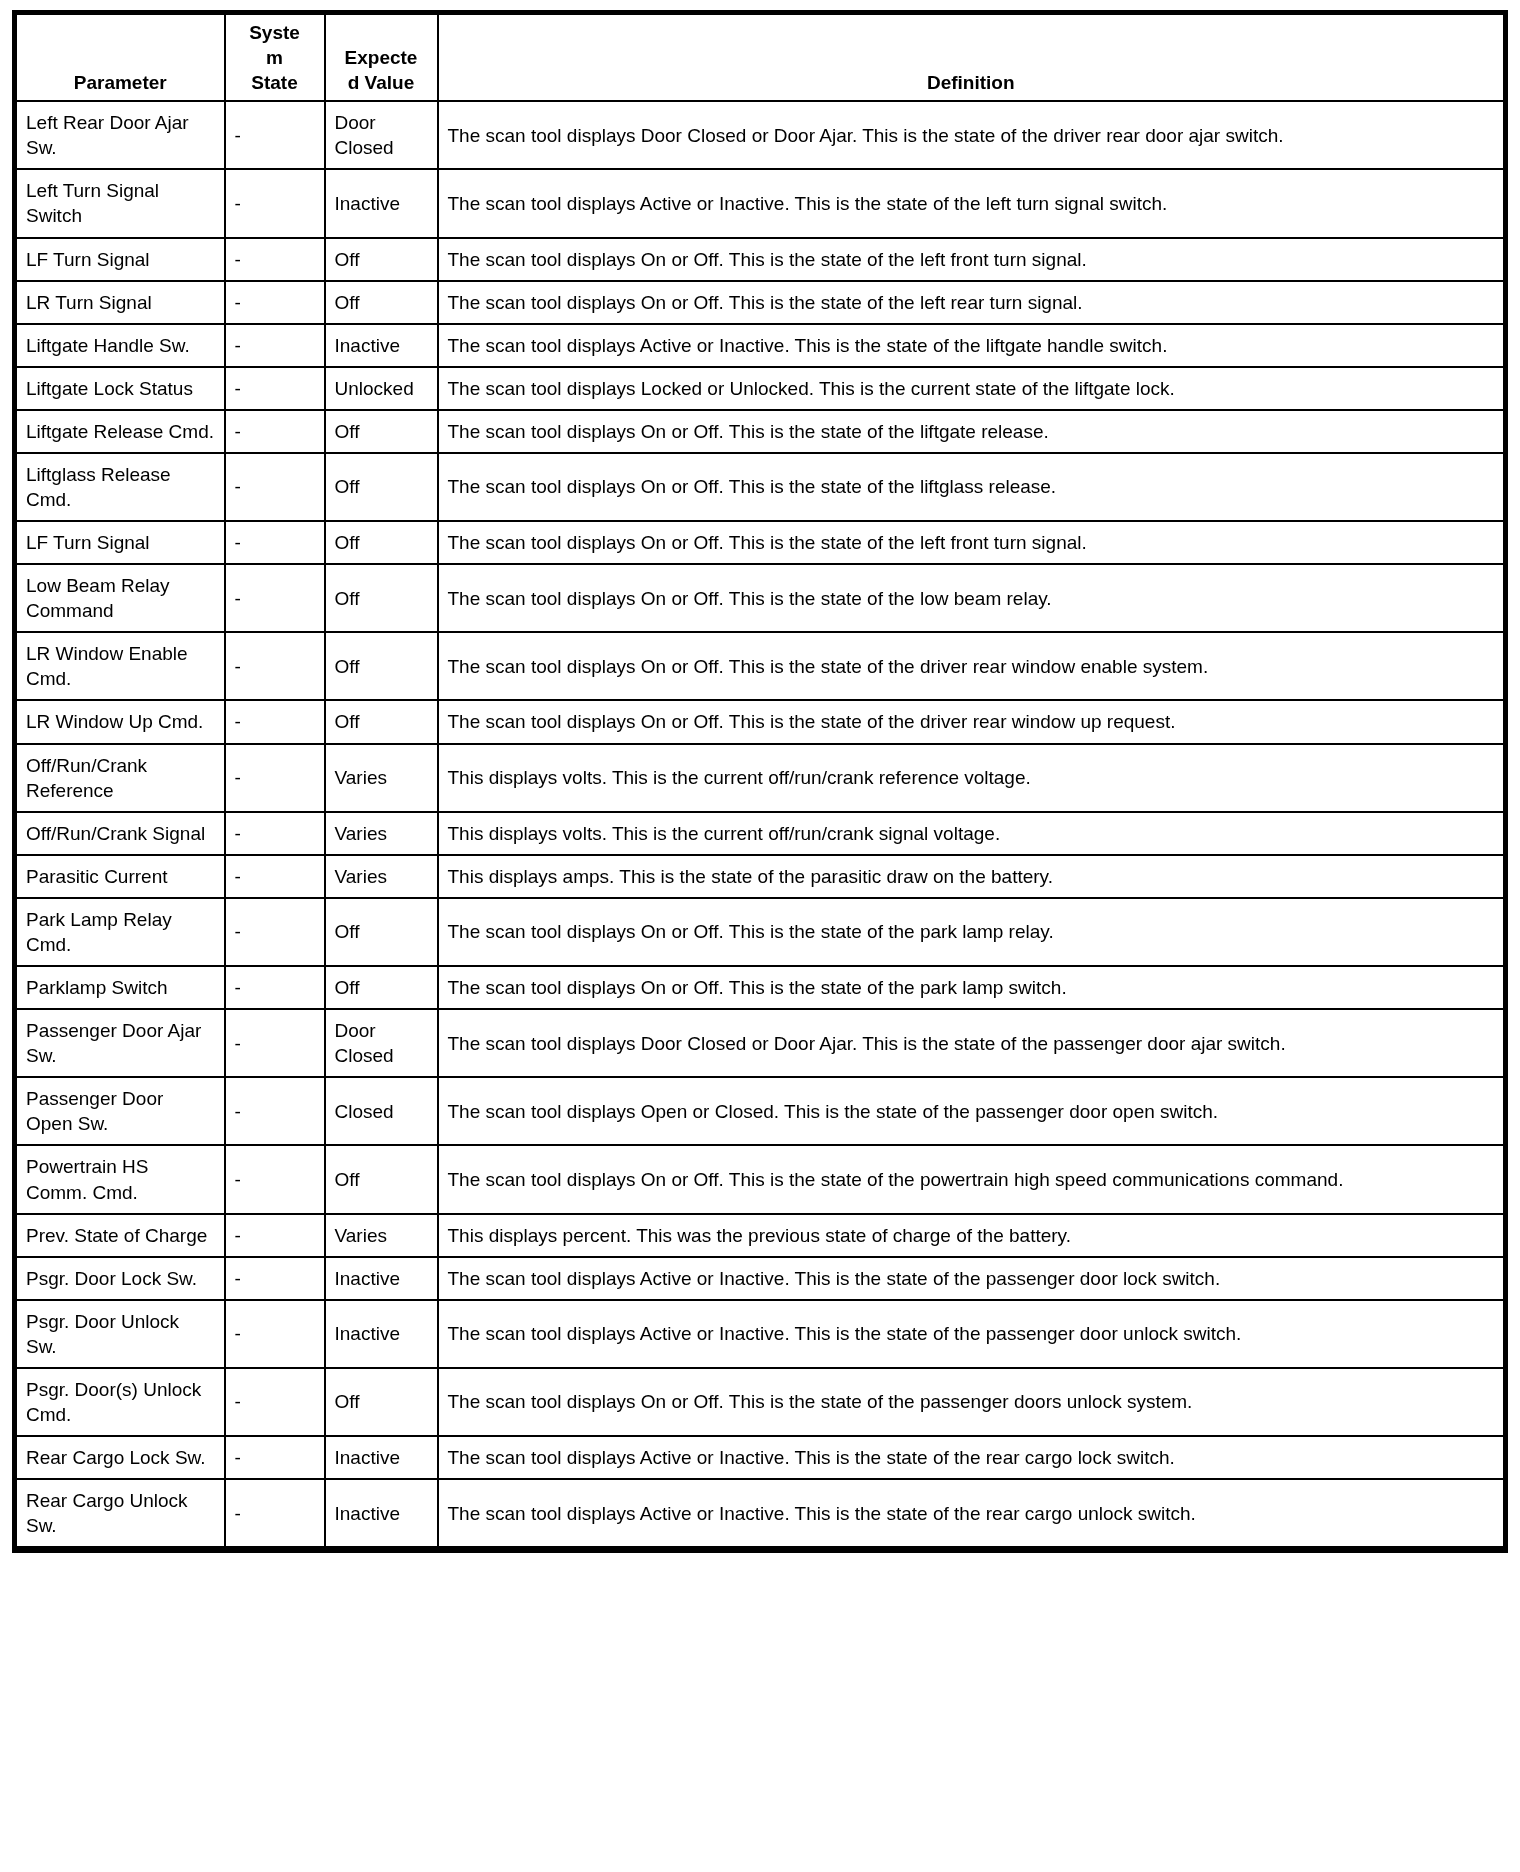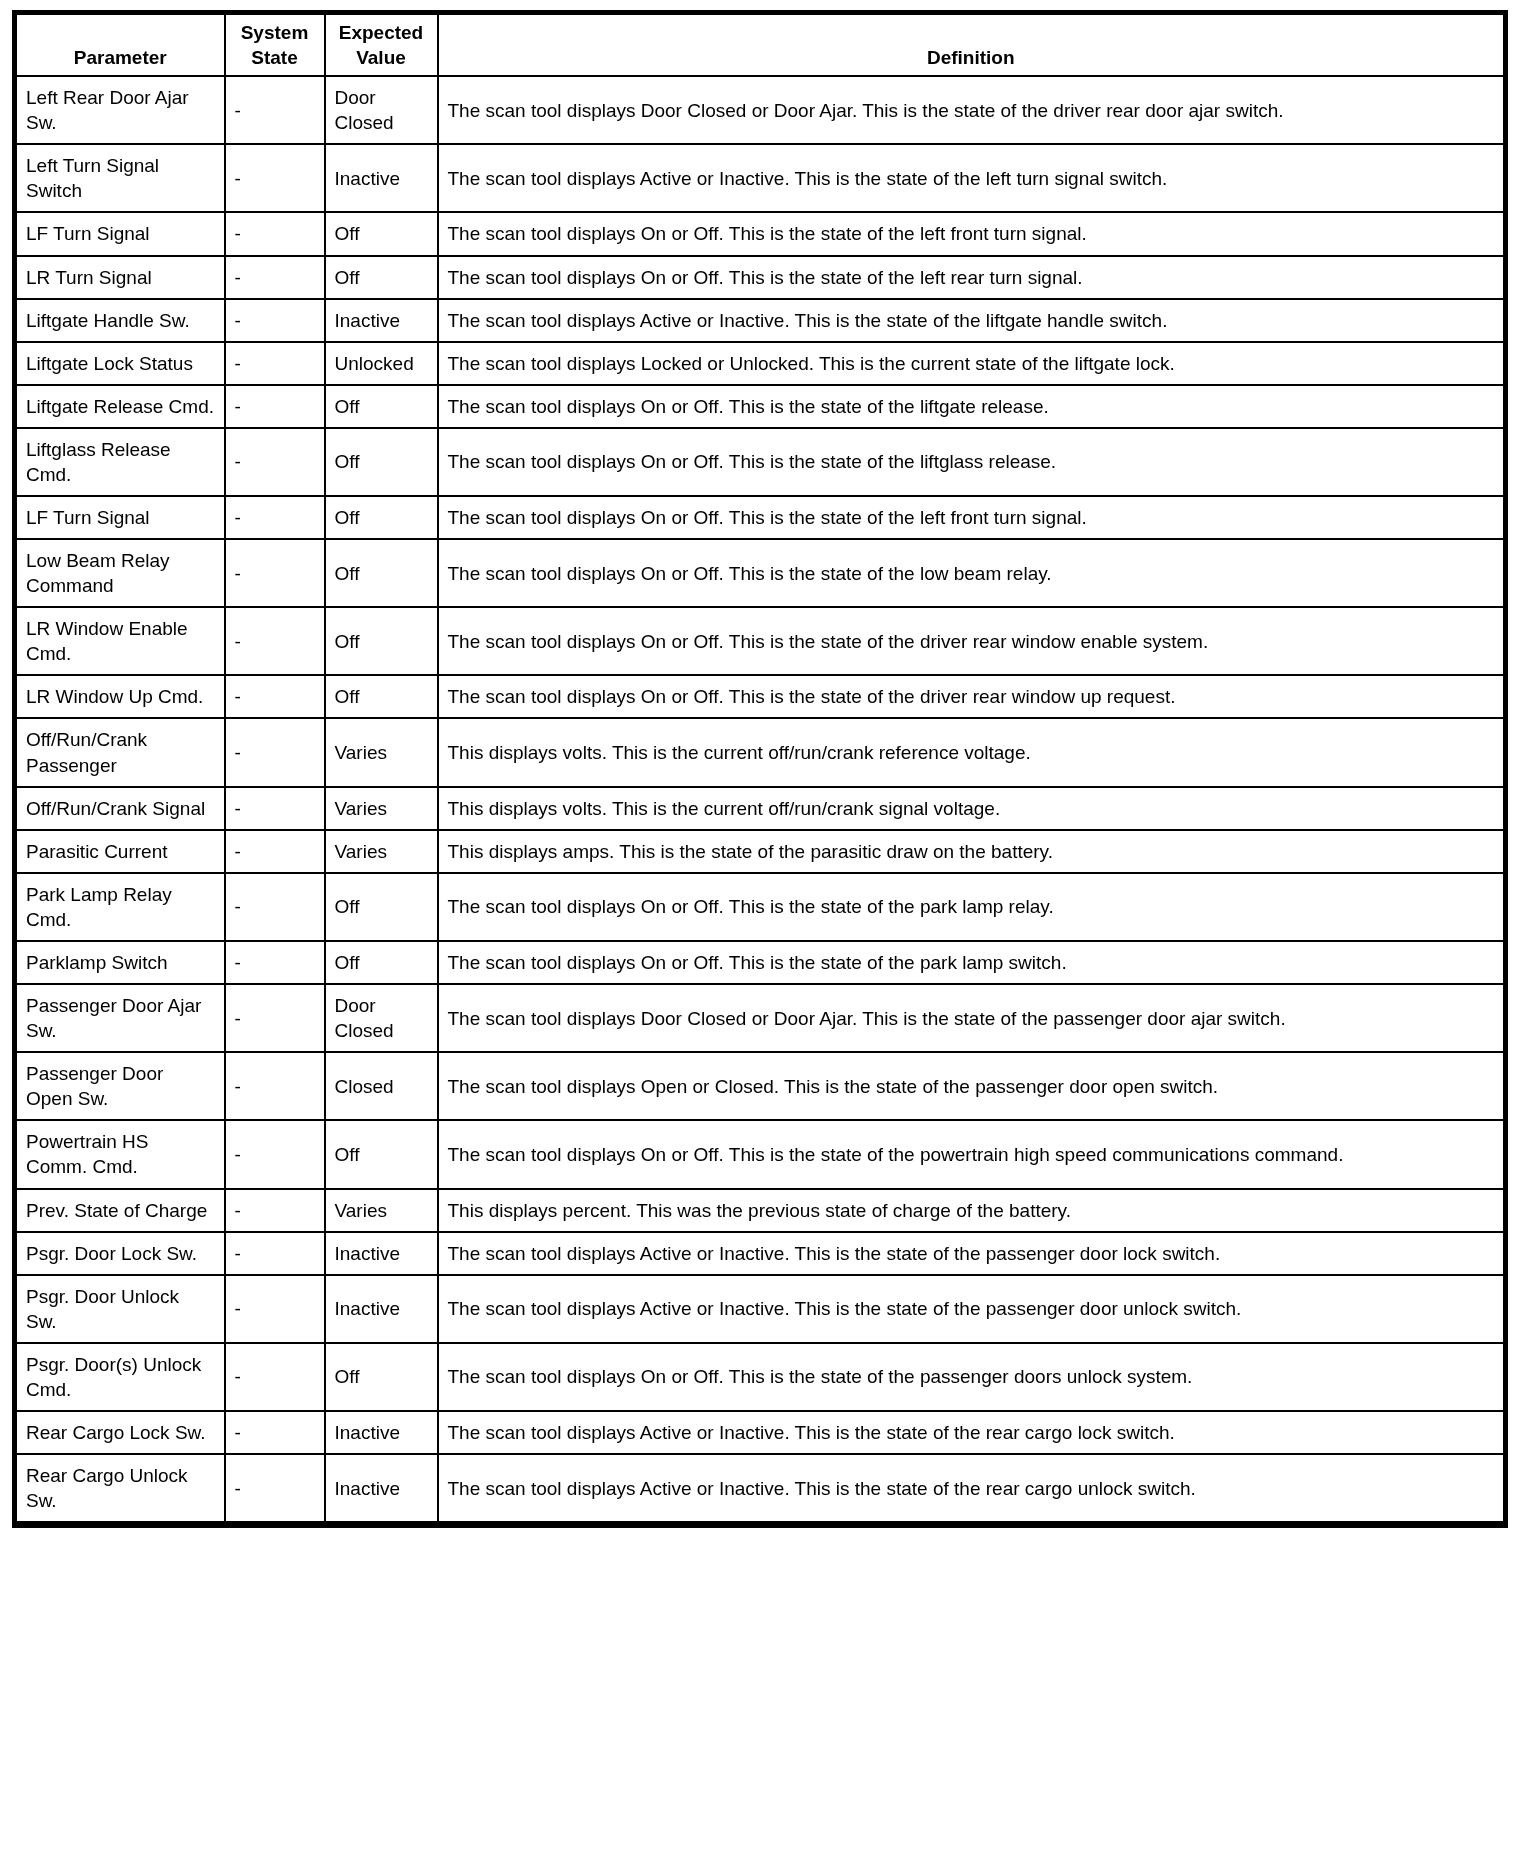--- a/index.html
+++ b/index.html
@@ -31,21 +31,21 @@
     line-height: 1.32;
     vertical-align: middle;
     text-align: left;
     word-wrap: break-word;
   }
   table.param-table thead th {
     text-align: center;
     vertical-align: bottom;
     font-weight: bold;
     height: 60px;
-    padding: 5px 7px;
+    padding: 5px 16px;
   }
   .col-parameter { width: 210px; }
   .col-state     { width: 100px; }
   .col-expected  { width: 113px; }
   .col-definition { width: auto; }
   tbody tr { min-height: 38px; }
 </style>
 </head>
 <body>
 
@@ -126,21 +126,21 @@
           <td class="col-expected">Off</td>
           <td class="col-definition">The scan tool displays On or Off. This is the state of the driver rear window enable system.</td>
         </tr>
         <tr>
           <td class="col-parameter">LR Window Up Cmd.</td>
           <td class="col-state">-</td>
           <td class="col-expected">Off</td>
           <td class="col-definition">The scan tool displays On or Off. This is the state of the driver rear window up request.</td>
         </tr>
         <tr>
-          <td class="col-parameter">Off/Run/Crank Passenger</td>
+          <td class="col-parameter">Off/Run/Crank Reference</td>
           <td class="col-state">-</td>
           <td class="col-expected">Varies</td>
           <td class="col-definition">This displays volts. This is the current off/run/crank reference voltage.</td>
         </tr>
         <tr>
           <td class="col-parameter">Off/Run/Crank Signal</td>
           <td class="col-state">-</td>
           <td class="col-expected">Varies</td>
           <td class="col-definition">This displays volts. This is the current off/run/crank signal voltage.</td>
         </tr>

